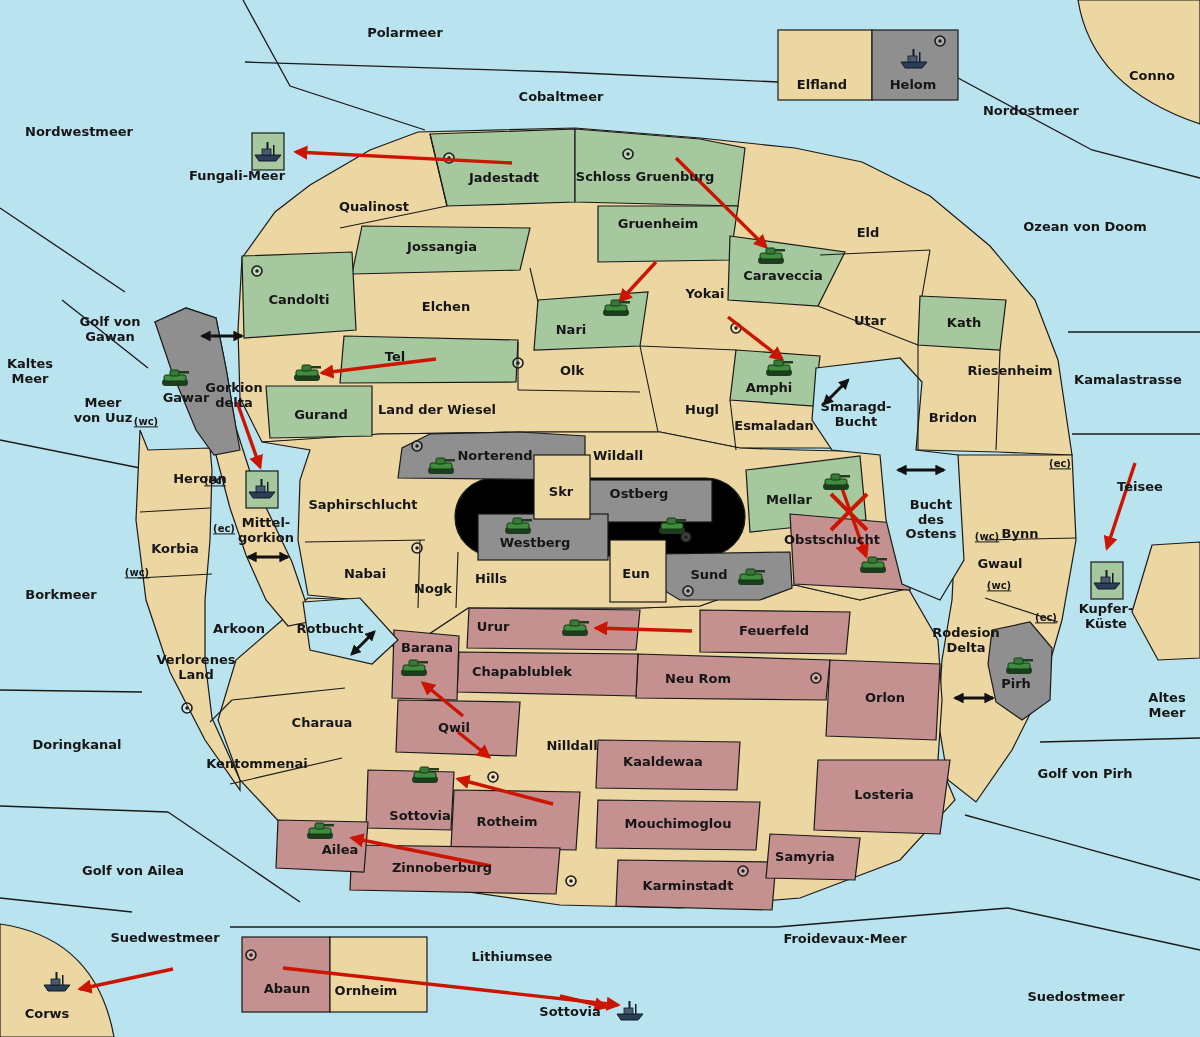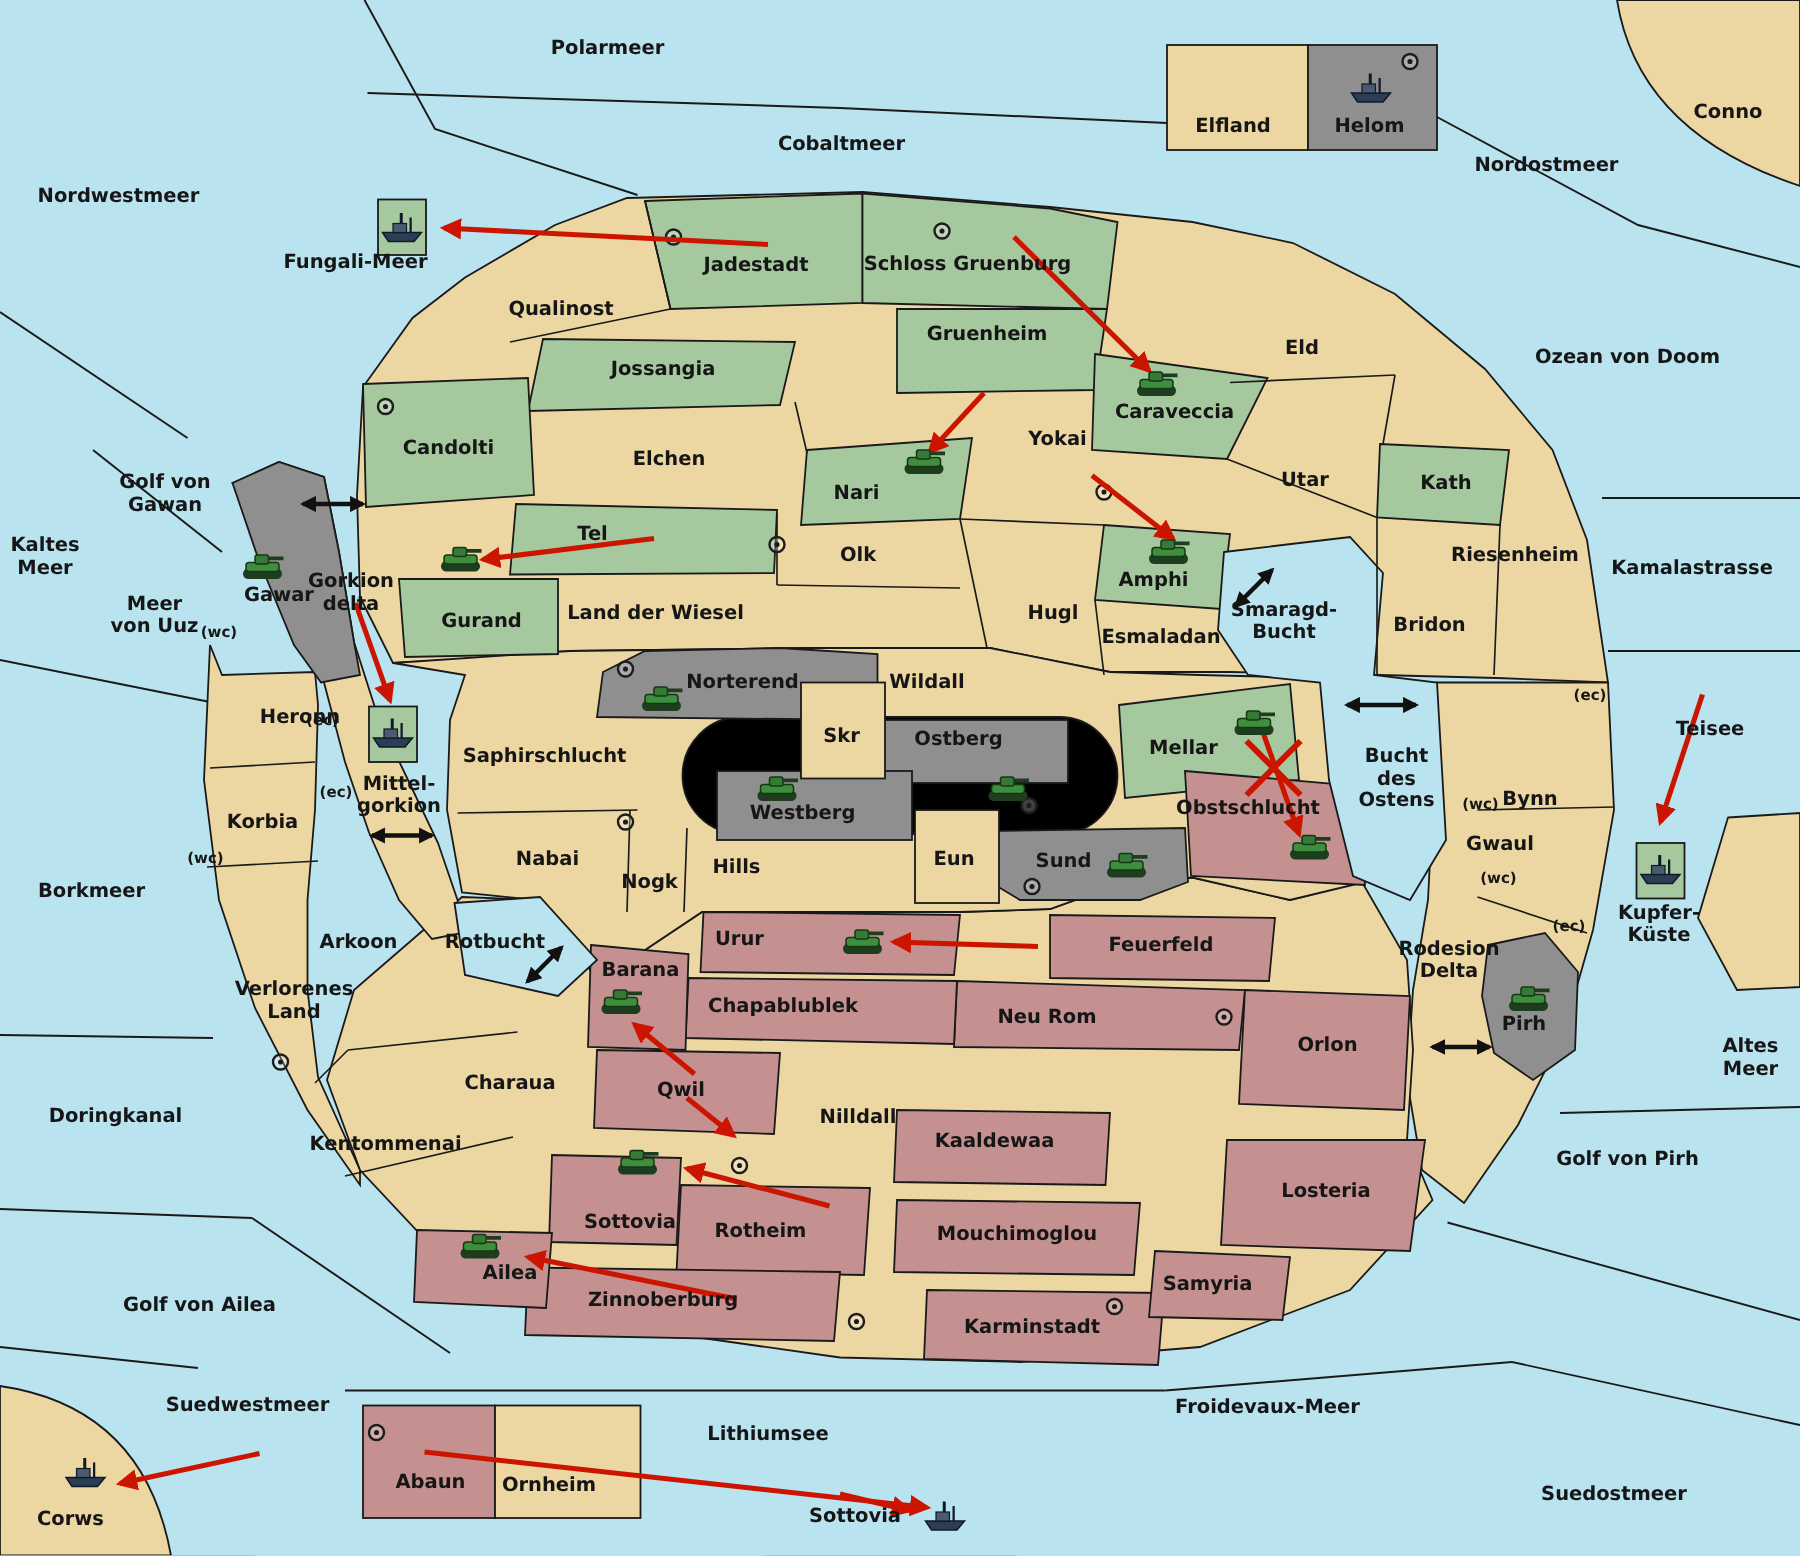--- a/index.html
+++ b/index.html
@@ -1,21 +1,21 @@
 <!DOCTYPE html>
 <html><head>
 <meta charset="utf-8">
 <style>
   html,body{margin:0;padding:0;background:#9db8c2;}
   body{font-family:"DejaVu Sans","Liberation Sans",sans-serif;}
   #map{position:relative;width:1200px;height:1037px;background:#b9e3ee;overflow:hidden;}
   #map svg{position:absolute;left:0;top:0;}
   .lbl{position:absolute;transform:translate(-50%,-50%);font-weight:bold;font-size:13px;
        color:#161616;text-align:center;line-height:1.12;white-space:pre;cursor:default;}
-  .tag{font-size:10px;font-weight:bold;}
+  .tag{font-size:10px;font-weight:bold;text-decoration:underline;}
 </style>
 </head>
 <body>
 
 <div id="map">
   <svg id="map-svg" width="1200" height="1037" viewBox="0 0 1200 1037">
       <defs>
         <marker id="mR" viewBox="0 0 10 10" refX="8" refY="5" markerWidth="4.2" markerHeight="4.2" orient="auto">
           <path d="M0,0L10,5L0,10Z" fill="#cc1500"></path>
         </marker>
@@ -341,21 +341,21 @@
         <rect x="-1.5" y="-10" width="2" height="7" fill="#101a28"></rect>
         <rect x="5" y="-7" width="1.5" height="10" fill="#101a28"></rect>
       </g>
     </svg>
   <div id="labels">
       <div class="lbl" style="left: 405px; top: 33px;">Polarmeer</div>
       <div class="lbl" style="left: 561px; top: 97px;">Cobaltmeer</div>
       <div class="lbl" style="left: 79px; top: 132px;">Nordwestmeer</div>
       <div class="lbl" style="left: 1031px; top: 111px;">Nordostmeer</div>
       <div class="lbl" style="left: 237px; top: 176px;">Fungali-Meer</div>
-      <div class="lbl" style="left: 1085px; top: 227px; margin-top: 12px;">Ozean von Doom</div>
+      <div class="lbl" style="left: 1085px; top: 227px;">Ozean von Doom</div>
       <div class="lbl" style="left: 110px; top: 330px;">Golf von
 Gawan</div>
       <div class="lbl" style="left: 30px; top: 372px;">Kaltes
 Meer</div>
       <div class="lbl" style="left: 1128px; top: 380px;">Kamalastrasse</div>
       <div class="lbl" style="left: 103px; top: 411px;">Meer
 von Uuz</div>
       <div class="lbl" style="left: 1140px; top: 487px;">Teisee</div>
       <div class="lbl" style="left: 61px; top: 595px;">Borkmeer</div>
       <div class="lbl" style="left: 1167px; top: 706px;">Altes
@@ -428,21 +428,21 @@
       <div class="lbl" style="left: 966px; top: 641px;">Rodesion
 Delta</div>
       <div class="lbl" style="left: 427px; top: 648px;">Barana</div>
       <div class="lbl" style="left: 196px; top: 668px;">Verlorenes
 Land</div>
       <div class="lbl" style="left: 522px; top: 672px;">Chapablublek</div>
       <div class="lbl" style="left: 698px; top: 679px;">Neu Rom</div>
       <div class="lbl" style="left: 1016px; top: 684px;">Pirh</div>
       <div class="lbl" style="left: 769px; top: 388px;">Amphi</div>
       <div class="lbl" style="left: 885px; top: 698px;">Orlon</div>
-      <div class="lbl" style="left: 340px; top: 723px;">Charaua</div>
+      <div class="lbl" style="left: 322px; top: 723px;">Charaua</div>
       <div class="lbl" style="left: 454px; top: 728px;">Qwil</div>
       <div class="lbl" style="left: 572px; top: 746px;">Nilldall</div>
       <div class="lbl" style="left: 663px; top: 762px;">Kaaldewaa</div>
       <div class="lbl" style="left: 257px; top: 764px;">Kentommenai</div>
       <div class="lbl" style="left: 420px; top: 800px; margin-top: 16px;">Sottovia</div>
       <div class="lbl" style="left: 884px; top: 795px;">Losteria</div>
       <div class="lbl" style="left: 507px; top: 822px;">Rotheim</div>
       <div class="lbl" style="left: 678px; top: 824px;">Mouchimoglou</div>
       <div class="lbl" style="left: 340px; top: 850px;">Ailea</div>
       <div class="lbl" style="left: 442px; top: 868px;">Zinnoberburg</div>

